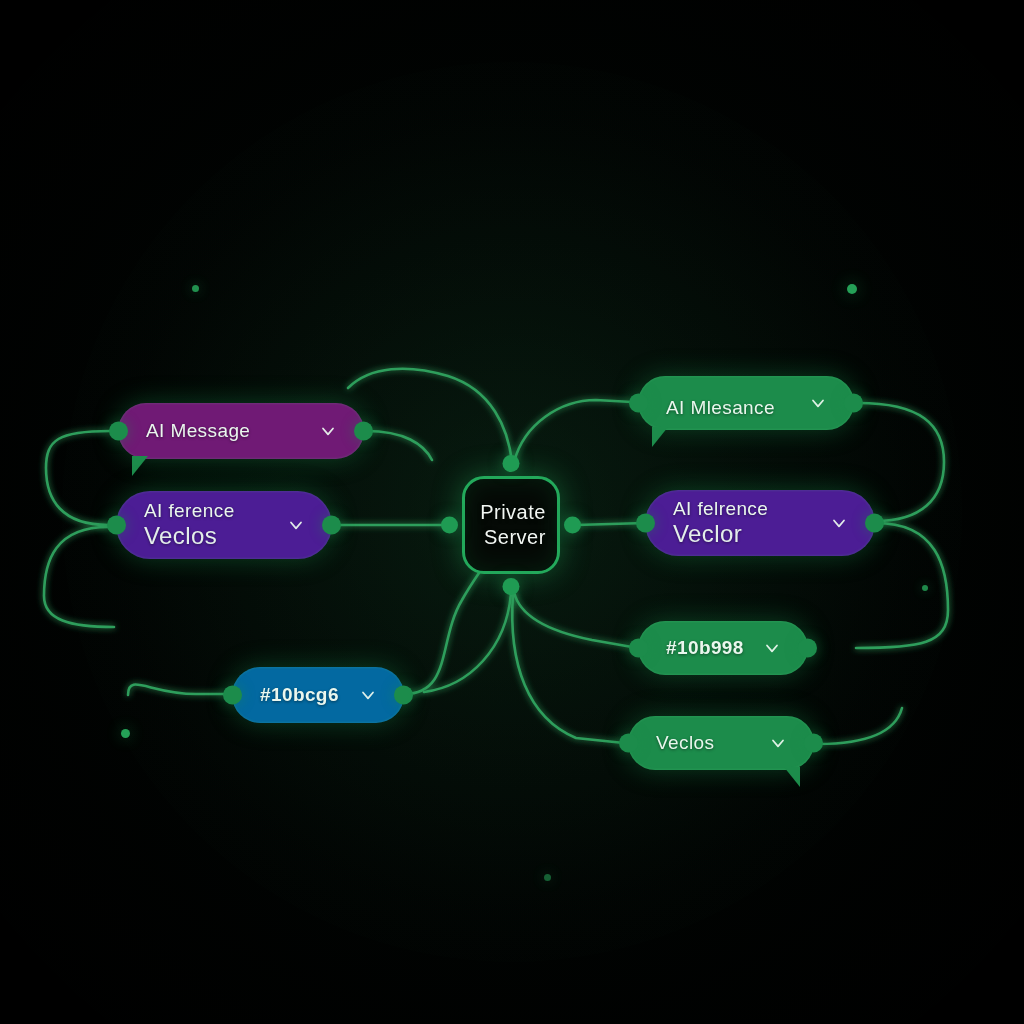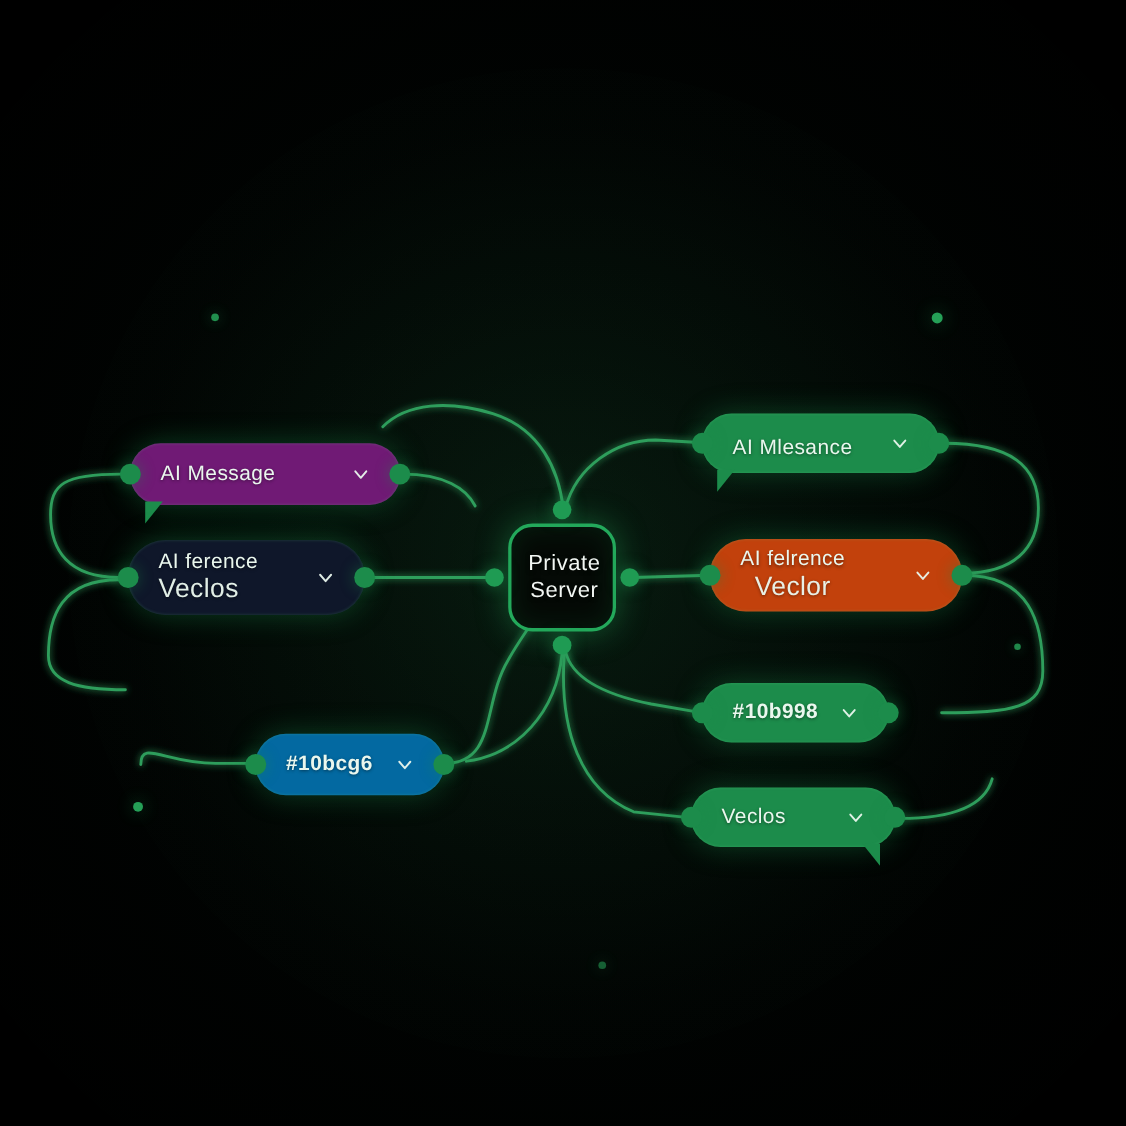--- a/index.html
+++ b/index.html
@@ -125,21 +125,21 @@
     border-radius: 22px;
     border: 3px solid #23a95b;
     background: #050a06;
     color: #f2f7f3;
     box-shadow: 0 0 30px rgba(35, 169, 91, 0.45),
                 inset 0 0 22px rgba(10, 50, 26, 0.55);
   }
   #center-node .label {
     display: flex;
     flex-direction: column;
-    align-items: center;
+    align-items: flex-end;
     font-size: 20px;
     line-height: 1.25;
     letter-spacing: 0.5px;
     padding-left: 4px;
     text-shadow: 0 1px 4px rgba(0,0,0,0.6);
   }
   .port {
     position: absolute;
     width: 17px; height: 17px;
     border-radius: 50%;
@@ -221,21 +221,21 @@
       <span class="l1">AI Message</span>
     </span>
     <svg class="chev" viewBox="0 0 24 24" fill="none" stroke="#eaf7ee" stroke-width="2.1" stroke-linecap="round" stroke-linejoin="round">
       <polyline points="6,9 12,16 18,9"></polyline>
     </svg>
     <span class="nub left" style="background: rgb(28, 140, 75);"></span>
     <span class="nub right" style="background: rgb(28, 140, 75);"></span>
     <span class="tail bl" style="border-left-color: rgb(28, 140, 75);"></span>
   </div>
 
-  <div class="node" style="left: 116px; top: 491px; width: 216px; height: 68px; background: #0f172a;">
+  <div class="node" style="left: 116px; top: 491px; width: 216px; height: 68px; background: #4c1d95;">
     <span class="label">
       <span class="l1">AI ference</span>
       <span class="l2">Veclos</span>
     </span>
     <svg class="chev" viewBox="0 0 24 24" fill="none" stroke="#eaf7ee" stroke-width="2.1" stroke-linecap="round" stroke-linejoin="round">
       <polyline points="6,9 12,16 18,9"></polyline>
     </svg>
     <span class="nub left" style="background: rgb(28, 140, 75);"></span>
     <span class="nub right" style="background: rgb(28, 140, 75);"></span>
   </div>
@@ -257,21 +257,21 @@
       <span class="l1">AI Mlesance</span>
     </span>
     <svg class="chev" viewBox="0 0 24 24" fill="none" stroke="#eaf7ee" stroke-width="2.1" stroke-linecap="round" stroke-linejoin="round">
       <polyline points="6,9 12,16 18,9"></polyline>
     </svg>
     <span class="nub left" style="background: rgb(28, 140, 75);"></span>
     <span class="nub right" style="background: rgb(28, 140, 75);"></span>
     <span class="tail bl" style="border-left-color: rgb(28, 140, 75);"></span>
   </div>
 
-  <div class="node" style="left: 645px; top: 490px; width: 230px; height: 66px; background: #c2410c; text-align: center;">
+  <div class="node" style="left: 645px; top: 490px; width: 230px; height: 66px; background: #4c1d95;">
     <span class="label">
       <span class="l1">AI felrence</span>
       <span class="l2">Veclor</span>
     </span>
     <svg class="chev" viewBox="0 0 24 24" fill="none" stroke="#eaf7ee" stroke-width="2.1" stroke-linecap="round" stroke-linejoin="round">
       <polyline points="6,9 12,16 18,9"></polyline>
     </svg>
     <span class="nub left" style="background: rgb(28, 140, 75);"></span>
     <span class="nub right" style="background: rgb(28, 140, 75);"></span>
   </div>

